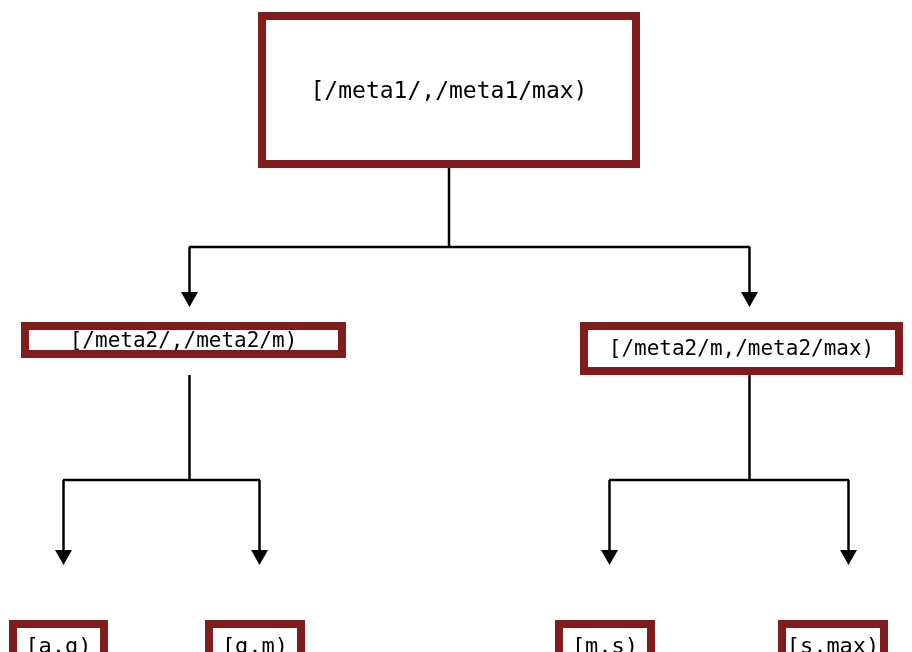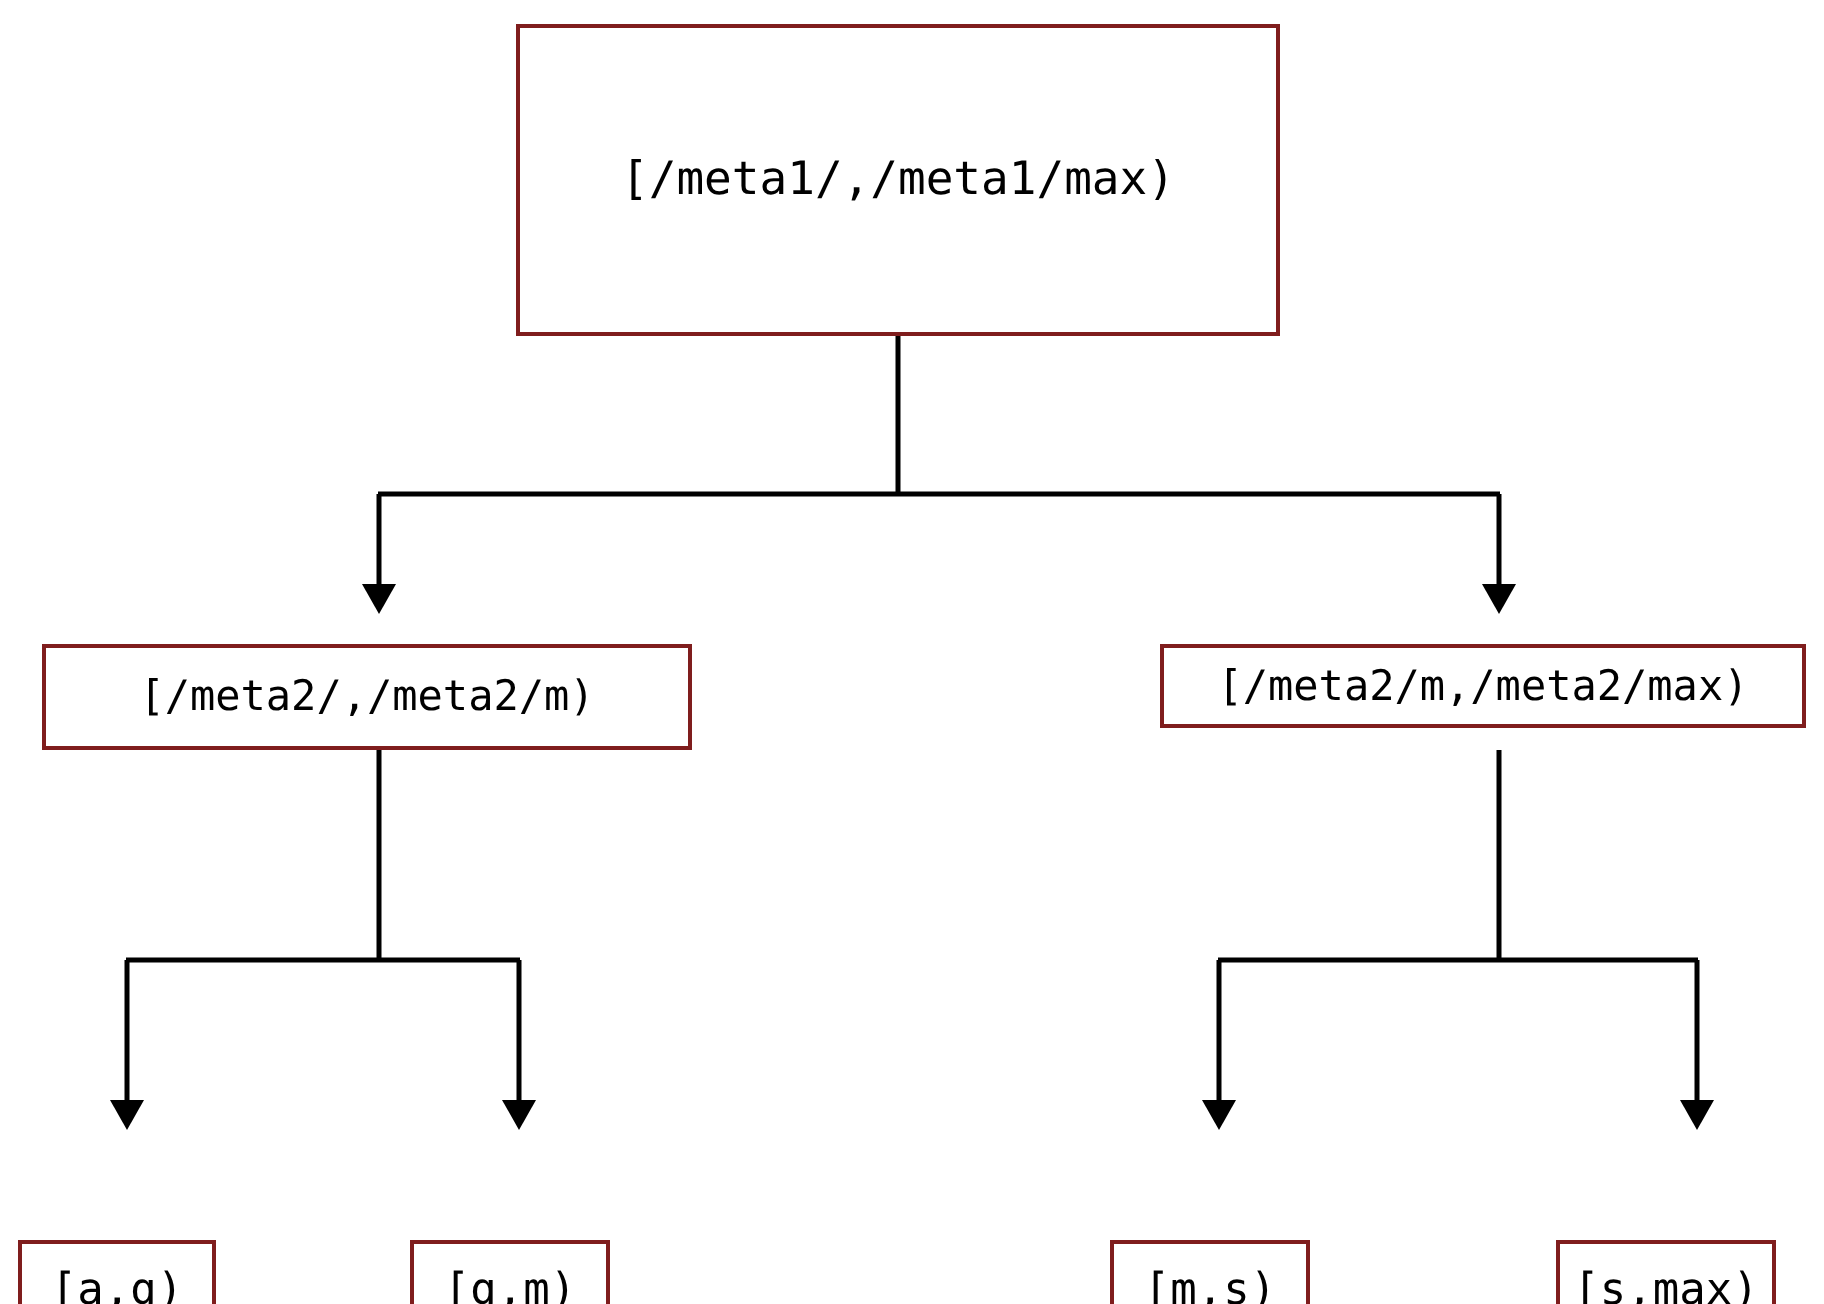--- a/index.html
+++ b/index.html
@@ -21,21 +21,21 @@
   #edge-layer {
     position: absolute;
     left: 0;
     top: 0;
     width: 912px;
     height: 652px;
   }
   .tree-node {
     position: absolute;
     box-sizing: border-box;
-    border: 2px solid #7f1d1d;
+    border: 8px solid #7f1d1d;
     background: #ffffff;
     display: flex;
     align-items: center;
     justify-content: center;
     color: #000000;
     font-family: "DejaVu Sans Mono", "Liberation Mono", monospace;
     white-space: pre;
     z-index: 2;
   }
   .node-label {
@@ -48,28 +48,28 @@
     top: 12px;
     width: 382px;
     height: 156px;
     font-size: 23px;
   }
   
   #node-mid-left {
     left: 21px;
     top: 322px;
     width: 325px;
-    height: 53px;
+    height: 36px;
     font-size: 21px;
   }
   #node-mid-right {
     left: 580px;
     top: 322px;
     width: 323px;
-    height: 42px;
+    height: 53px;
     font-size: 21px;
   }
   
   .leaf-node {
     top: 620px;
     height: 51px;
     font-size: 22px;
   }
   #node-leaf-ag   { left: 9px;   width: 99px; }
   #node-leaf-gm   { left: 205px; width: 100px; }

